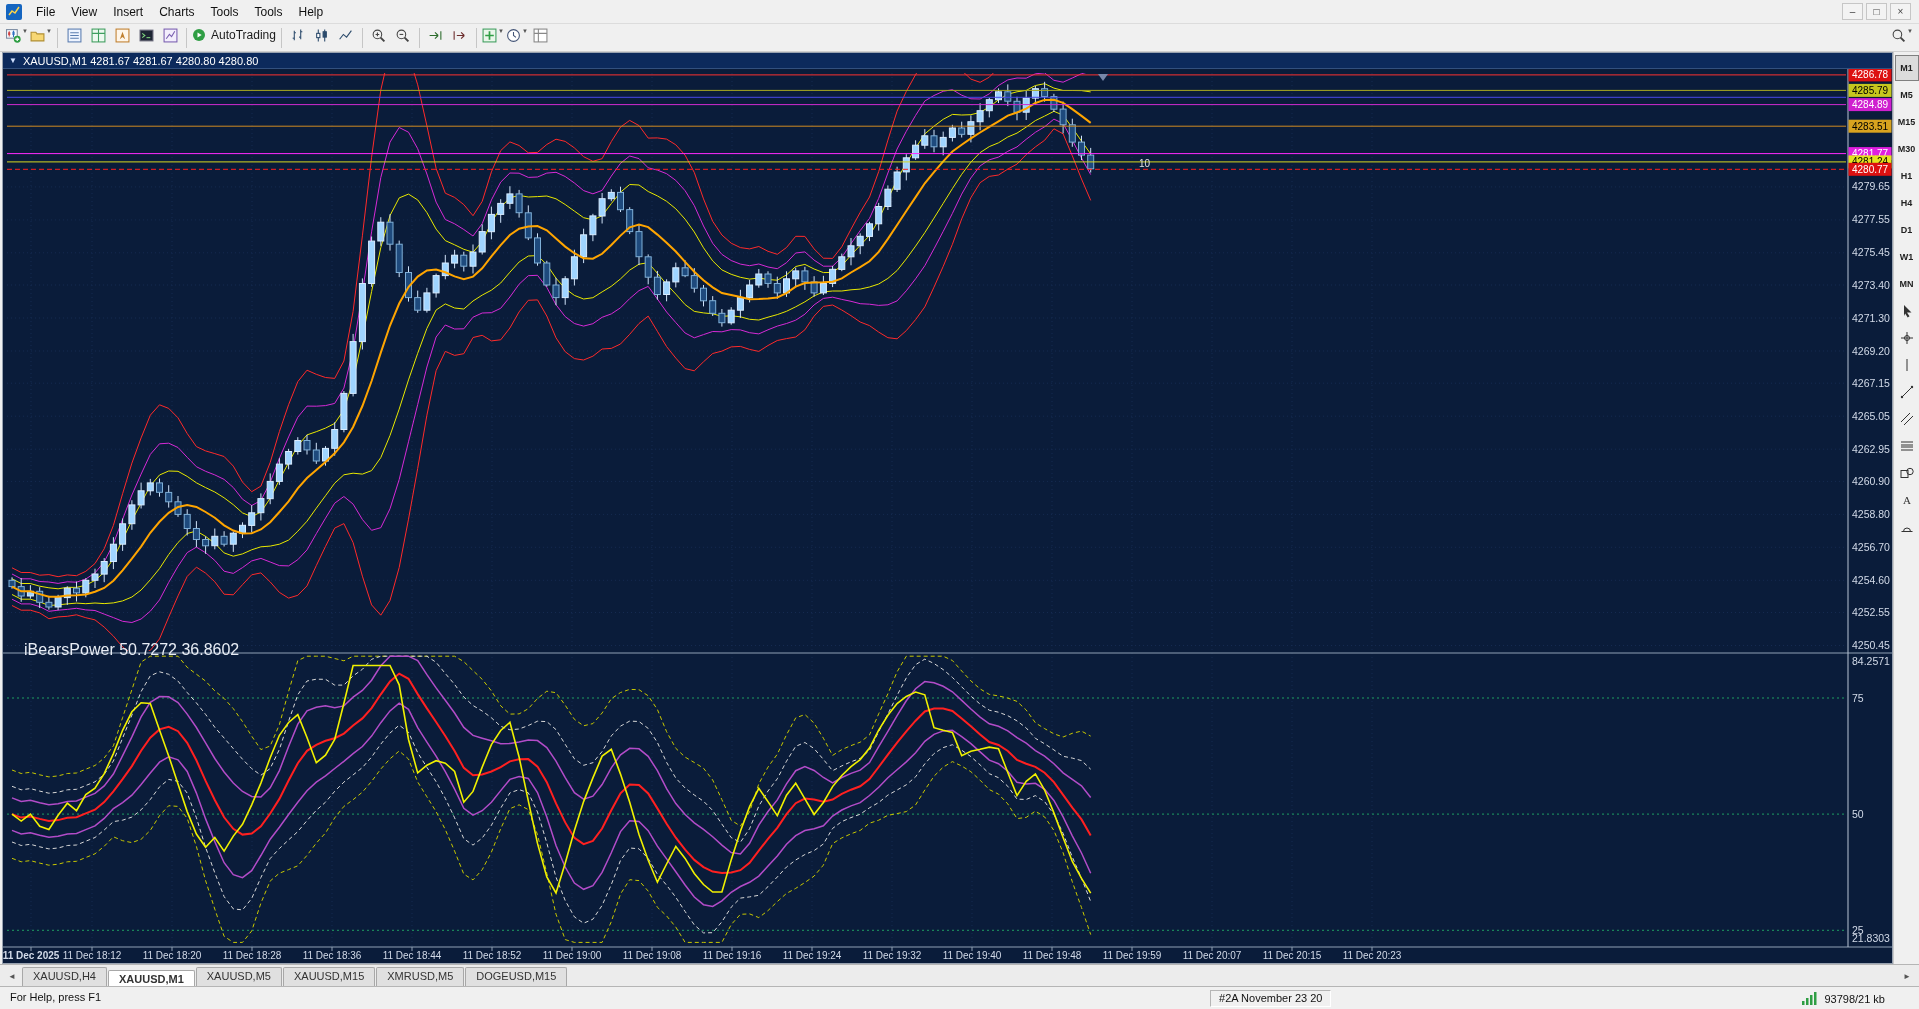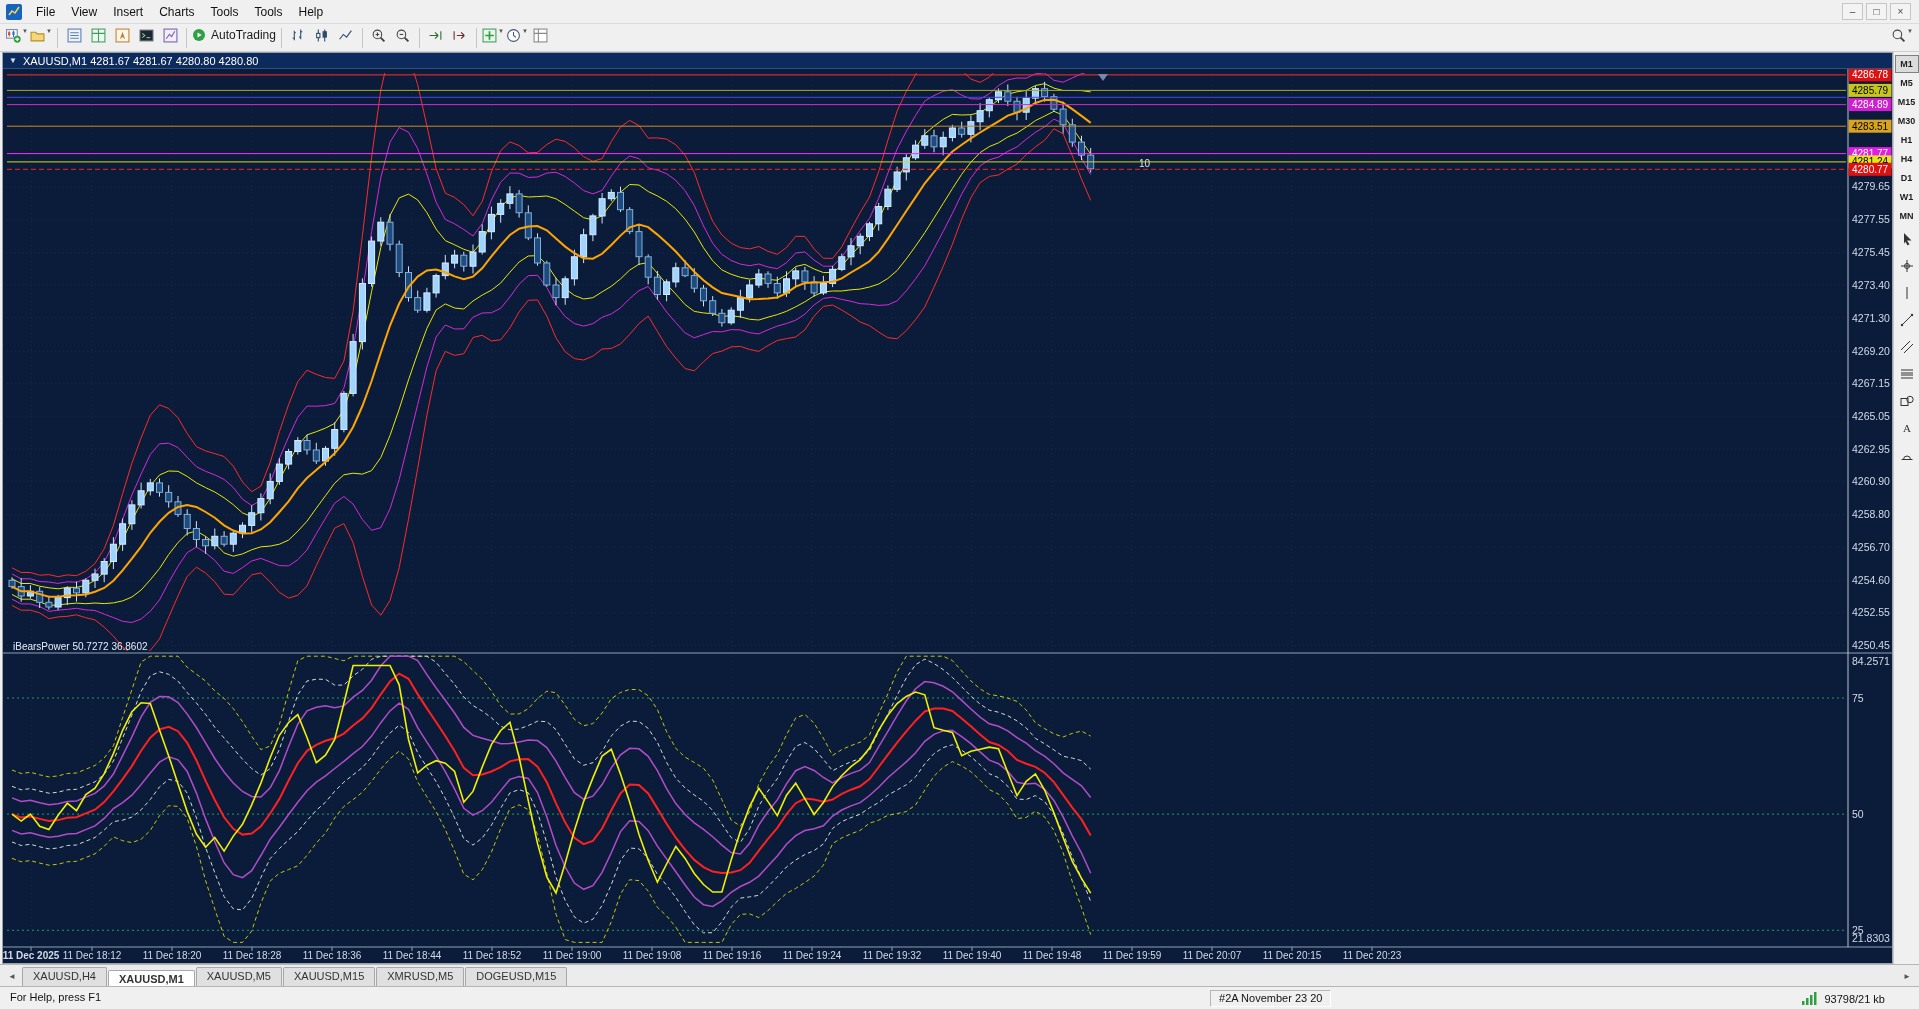--- a/index.html
+++ b/index.html
@@ -21,25 +21,25 @@
   .tb-sep { width:1px; height:20px; background:#c6c6c6; margin:0 4px; }
   .tb-text { font-size:12px; color:#1a1a1a; margin-left:5px; }
   .tb-right { margin-left:auto; display:flex; align-items:center; }
   .chart-window { position:absolute; top:52px; left:2px; width:1891px; height:912px;
                   border:1px solid #98a2b0; background:#0a1c3a; }
   .caption { position:absolute; top:0; left:0; right:0; height:16px; background:#0c2a5c;
              border-bottom:1px solid #32507e; color:#fff; font-size:11px; display:flex;
              align-items:center; padding:0 6px; gap:6px; }
   .cap-tri { font-size:8px; color:#cfe0ff; }
   #chart-svg { position:absolute; top:16px; left:0; display:block; }
-  .ind-label { position:absolute; left:10px; top:588px; color:#e8edf5; font-size:10px; z-index:3; }
+  .ind-label { position:absolute; left:21px; top:588px; color:#e8edf5; font-size:16px; z-index:3; }
   .sidebar { position:absolute; top:52px; right:0; width:26px; bottom:45px; background:#f0f0f0;
              border-left:1px solid #c9c9c9; display:flex; flex-direction:column; align-items:center;
              padding-top:3px; }
-  .tf-btn { width:24px; height:18px; font-size:9px; font-weight:bold; color:#222; margin-bottom:1px;
+  .tf-btn { width:24px; height:26px; font-size:9px; font-weight:bold; color:#222; margin-bottom:1px;
             display:flex; align-items:center; justify-content:center; border:1px solid transparent; }
   .tf-btn.active { background:#dcdcdc; border-color:#808080; }
   .tool-btn { width:24px; height:24px; margin-top:3px; display:flex; align-items:center; justify-content:center; }
   .tabbar { position:absolute; top:964px; left:0; right:0; height:22px; background:#ececec;
             border-top:1px solid #b5b5b5; display:flex; align-items:flex-end; padding:0 2px; }
   .tab { height:19px; padding:2px 10px 0; font-size:11px; color:#333; background:#e0e0e0;
          border:1px solid #a8a8a8; border-bottom:none; border-radius:2px 2px 0 0; margin-right:1px; white-space:nowrap; }
   .tab.active { background:#ffffff; font-weight:bold; height:16px; }
   .tab-scroll { width:16px; height:16px; margin:0 2px 2px; font-size:8px; color:#555;
                 display:flex; align-items:center; justify-content:center; }

